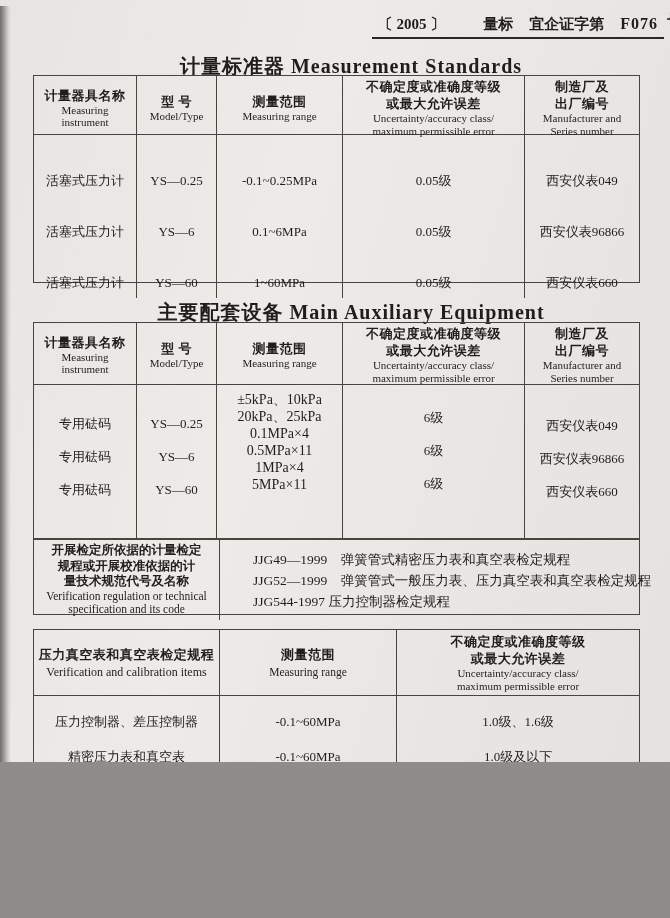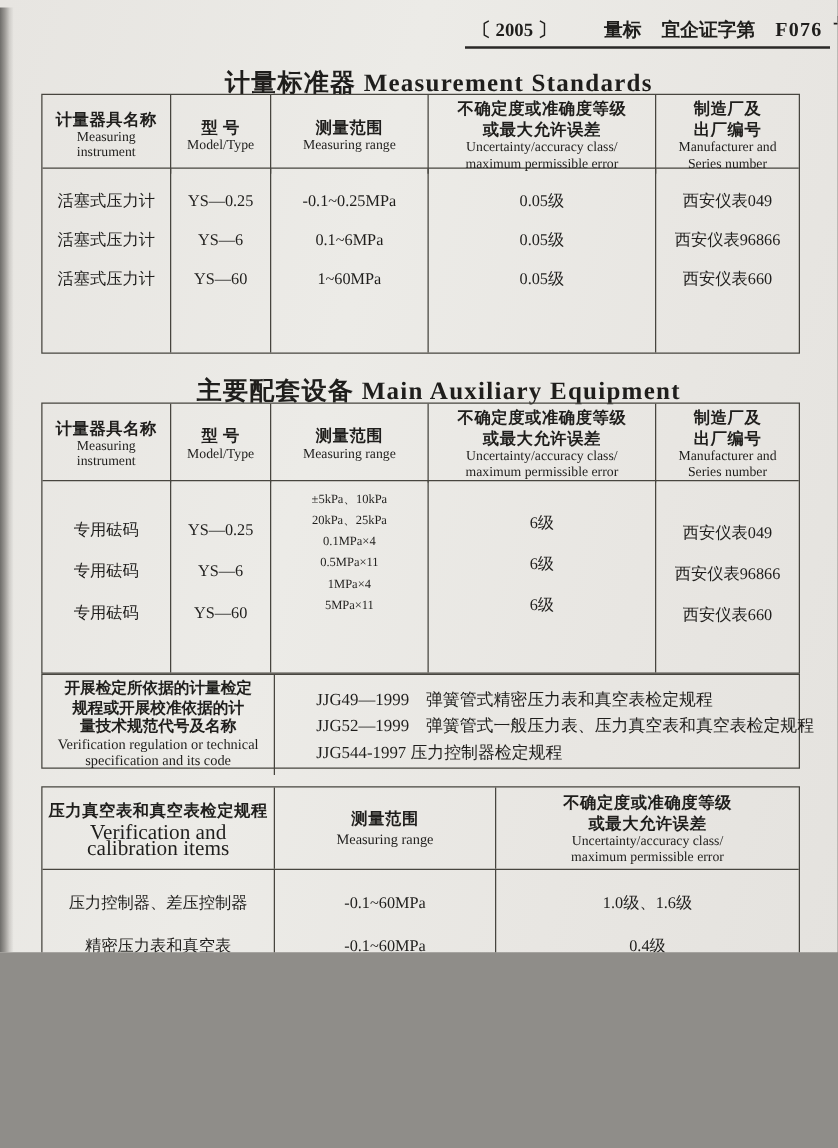--- a/index.html
+++ b/index.html
@@ -37,24 +37,24 @@
   .tbody{display:grid;flex:1;box-sizing:border-box;}
   .cols5{grid-template-columns:103px 80px 126px 182px 1fr;}
   .cols3{grid-template-columns:186px 177px 1fr;}
   .cols2{grid-template-columns:186px 1fr;gap:13px;}
   .hc{display:flex;flex-direction:column;align-items:center;justify-content:center;text-align:center;padding:2px 1px;box-sizing:border-box;}
   .bc{box-sizing:border-box;}
   .rb{border-right:1px solid #47453f;}
   .zh{font-size:13px;font-weight:bold;line-height:17px;letter-spacing:0.5px;}
   .en{font-size:11px;line-height:12.5px;}
   .cell{font-size:13px;text-align:center;line-height:16px;}
-  .h31{height:31px;display:flex;align-items:center;justify-content:center;}
+  .h31{height:31px;display:flex;align-items:center;justify-content:center;margin-top:20px;}
   .h33{height:33px;display:flex;align-items:center;justify-content:center;}
   .h35{height:35px;display:flex;align-items:center;justify-content:center;}
-  .rl{height:17px;line-height:17px;font-size:10px;text-align:center;}
+  .rl{height:17px;line-height:17px;font-size:14px;text-align:center;}
   .pt10{padding-top:10px;} .pt8{padding-top:8px;} .pt6{padding-top:6px;}
   .pt16{padding-top:16px;} .pt22{padding-top:22px;} .pt24{padding-top:24px;}
 
   .verif-left{display:flex;flex-direction:column;align-items:center;justify-content:center;text-align:center;padding:3px 2px;box-sizing:border-box;}
   .verif-left .zh{font-size:12.5px;line-height:15.5px;letter-spacing:0;}
   .verif-left .en{font-size:11.5px;line-height:13.5px;}
   .verif-right{padding:9px 6px 0 20px;box-sizing:border-box;}
   .reg-line{font-size:13.5px;line-height:21px;white-space:nowrap;font-family:Liberation Serif, serif;}
   .items-cell .cell{white-space:nowrap;}
 </style>
@@ -204,21 +204,21 @@
         <div class="reg-line">JJG52—1999　弹簧管式一般压力表、压力真空表和真空表检定规程</div>
         <div class="reg-line">JJG544-1997 压力控制器检定规程</div>
       </div>
     </div>
   </div>
 
   <div class="tbl tbl3">
     <div class="thead cols3" style="height:66px;">
       <div class="hc rb">
         <div class="zh">压力真空表和真空表检定规程</div>
-        <div class="en" style="font-size:17px;padding-top:3px;">Verification and calibration items</div>
+        <div class="en" style="font-size:12px;padding-top:3px;">Verification and calibration items</div>
       </div>
       <div class="hc rb">
         <div class="zh">测量范围</div>
         <div class="en" style="font-size:11.5px;padding-top:3px;">Measuring range</div>
       </div>
       <div class="hc">
         <div class="zh">不确定度或准确度等级</div>
         <div class="zh">或最大允许误差</div>
         <div class="en">Uncertainty/accuracy class/</div>
         <div class="en">maximum permissible error</div>
@@ -230,21 +230,20 @@
         <div class="cell h35">精密压力表和真空表</div>
         <div class="cell h35">一般压力表、压力真空表和真空表</div>
       </div>
       <div class="bc rb pt8">
         <div class="cell h35">-0.1~60MPa</div>
         <div class="cell h35">-0.1~60MPa</div>
         <div class="cell h35">-0.1~40MPa</div>
       </div>
       <div class="bc pt8">
         <div class="cell h35">1.0级、1.6级</div>
-        <div class="cell h35">0.4级</div>
         <div class="cell h35">1.0级及以下</div>
       </div>
     </div>
   </div>
 
   <div class="edge-bottom-line"></div>
   <div class="edge-bottom"></div>
 </div>
 
 </body></html>

